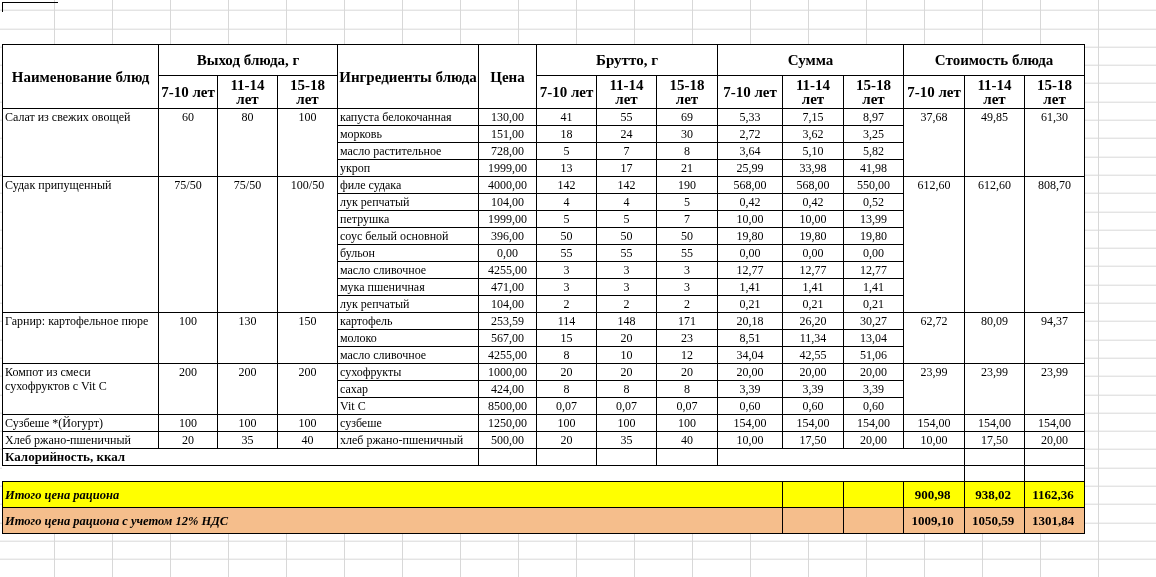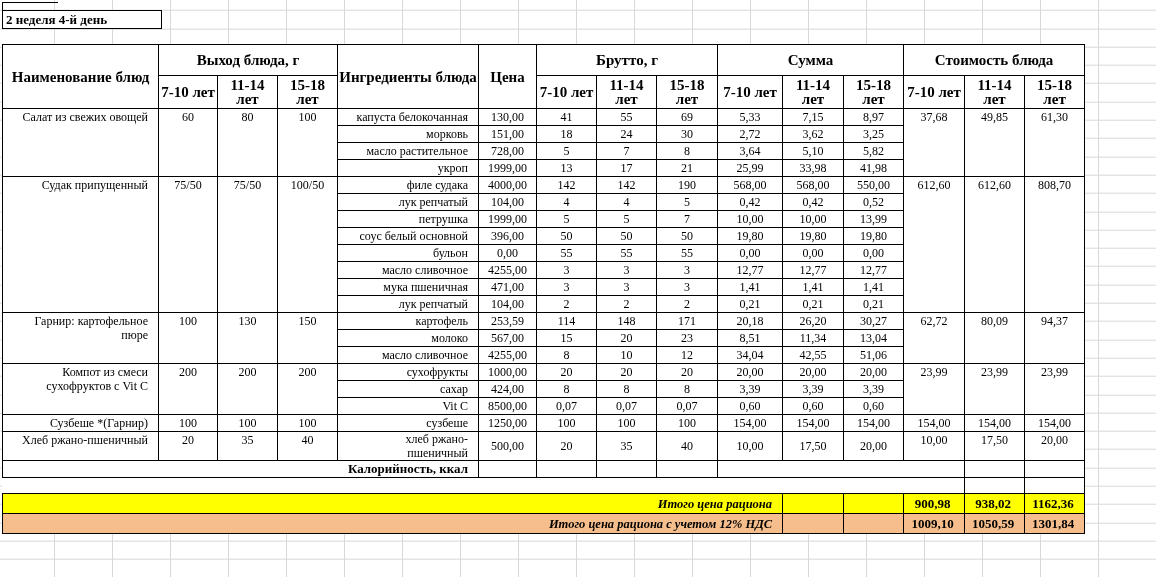--- a/index.html
+++ b/index.html
@@ -27,37 +27,36 @@
   }
   td{
     border:1px solid #000; padding:0; font-size:12px; line-height:14px;
     vertical-align:middle; overflow:hidden; color:#000;
   }
   .hdr{font-weight:bold; text-align:center; font-size:15px; line-height:14px;}
   tr.hrow1{height:31px;} tr.hrow2{height:33px;}
   tr.drow{height:17px;}
   tr.calrow{height:17px;}
   tr.gap{height:16px;}
-  tr.trow{height:20px;}
-  .left{text-align:right; padding:0 10px;}
+  tr.trow{height:26px;}
+  .left{text-align:left; padding:0 2px;}
   .top{vertical-align:top; padding-top:1px;}
   .num{text-align:center; white-space:nowrap;}
   .right{text-align:center; padding-right:3px; white-space:nowrap;}
   .bold{font-weight:bold; font-size:13px;}
   .bi{font-weight:bold; font-style:italic; font-size:12.5px;}
   tr.gap td.nb{border-left:none; border-right:none;}
 </style>
 </head>
 <body>
 
 <div class="sheet">
 
   <div class="a1seg"></div>
 
-  <div class="title-cell">2 неделя 4-й день</div>
 
   <table class="menu">
     <colgroup>
       <col style="width:156px">
         <col style="width:59px">
         <col style="width:60px">
         <col style="width:60px">
       <col style="width:141px">
         <col style="width:58px">
         <col style="width:60px">
@@ -299,21 +298,21 @@
           <td class="left">Vit C</td>
           <td class="num">8500,00</td>
           <td class="num">0,07</td>
           <td class="num">0,07</td>
           <td class="num">0,07</td>
           <td class="num">0,60</td>
           <td class="num">0,60</td>
           <td class="num">0,60</td>
         </tr>
         <tr class="drow">
-          <td class="left top">Сузбеше *(Гарнир)</td>
+          <td class="left top">Сузбеше *(Йогурт)</td>
           <td class="num top">100</td>
           <td class="num top">100</td>
           <td class="num top">100</td>
           <td class="left">сузбеше</td>
           <td class="num">1250,00</td>
           <td class="num">100</td>
           <td class="num">100</td>
           <td class="num">100</td>
           <td class="num">154,00</td>
           <td class="num">154,00</td>

